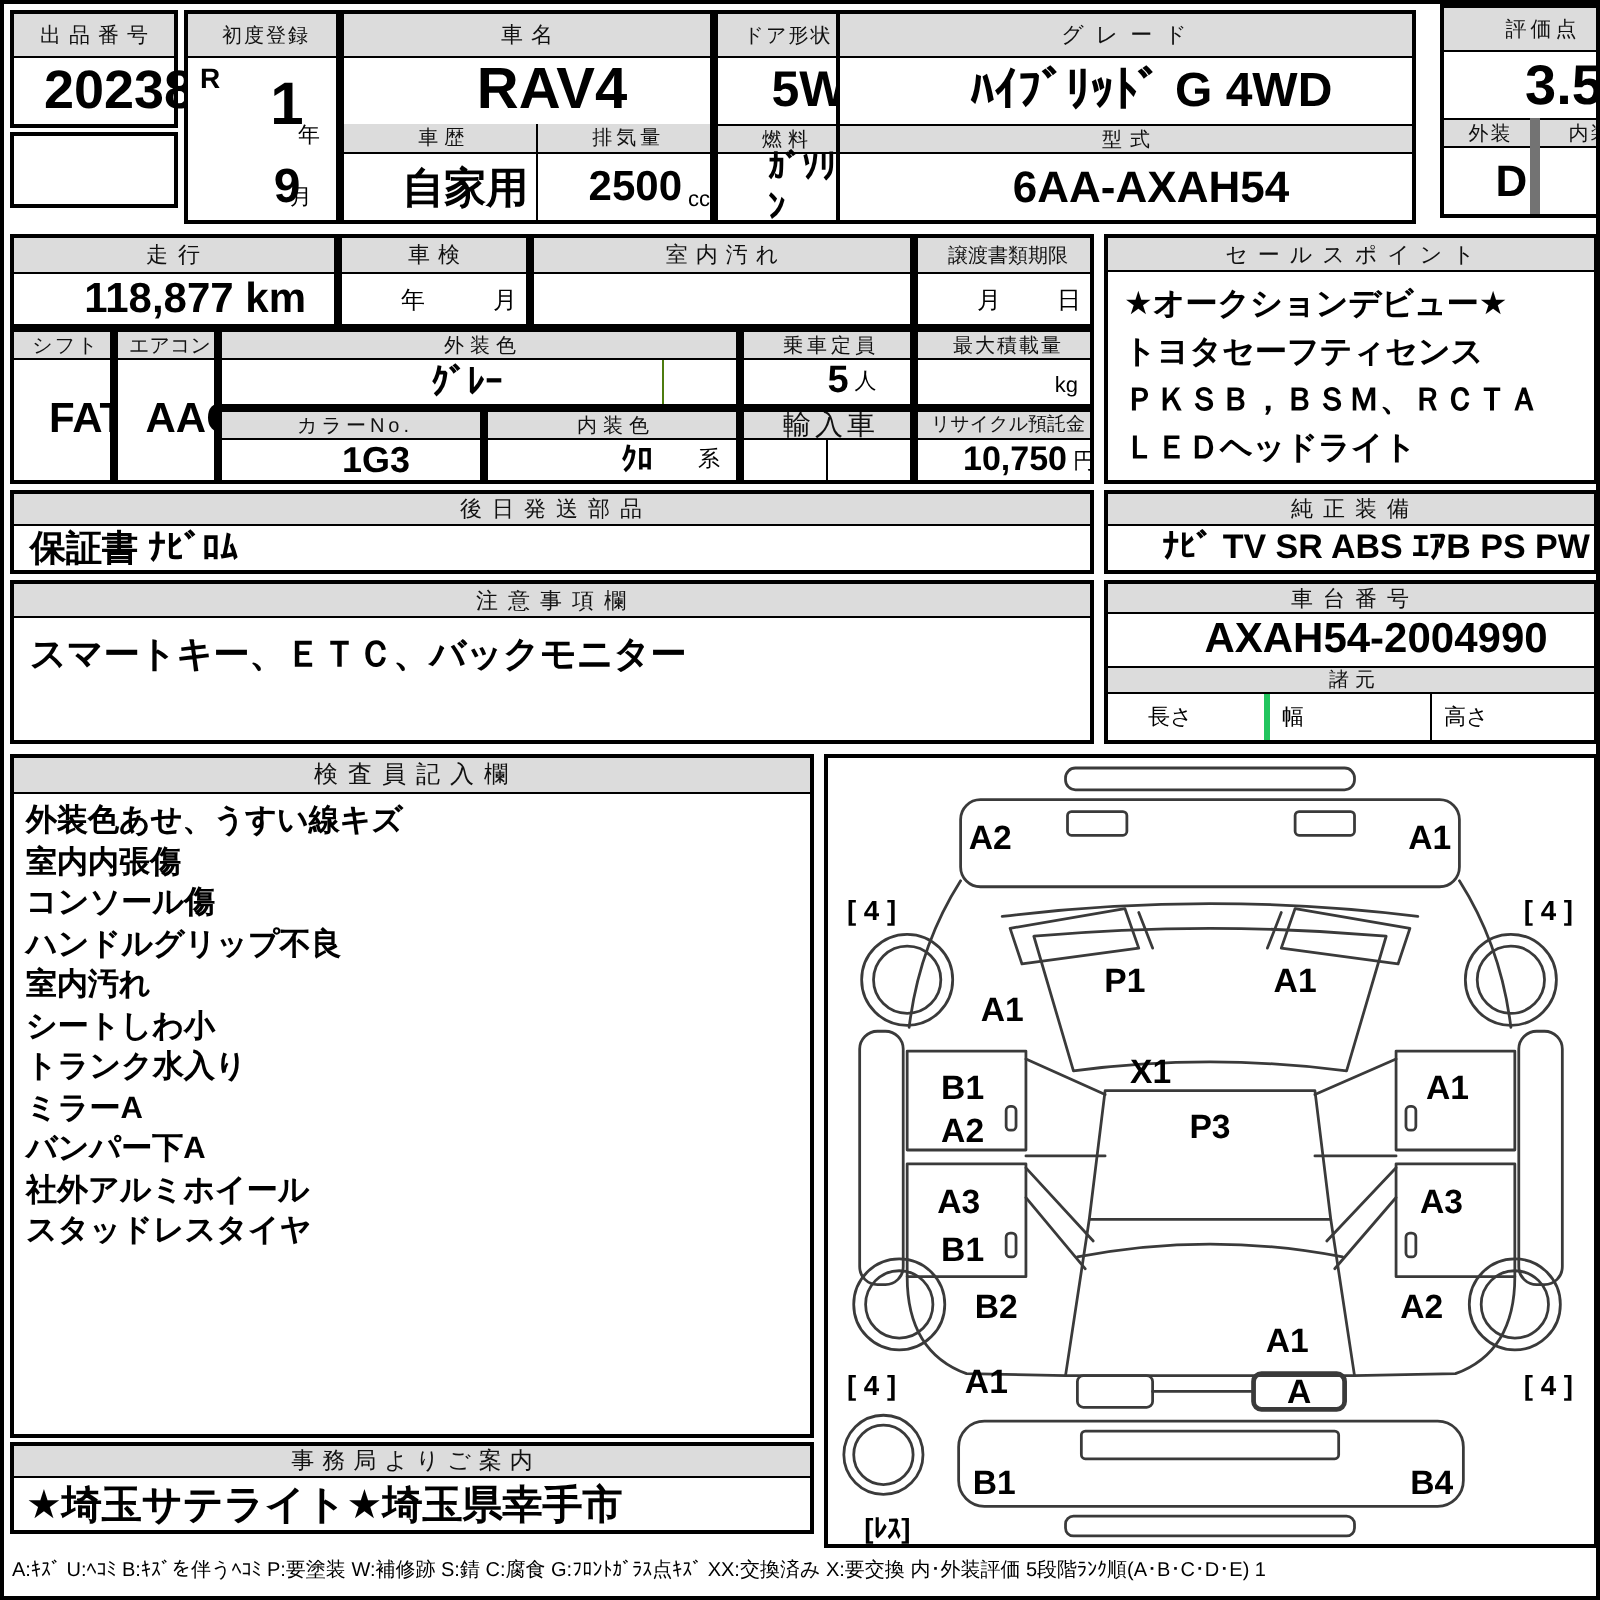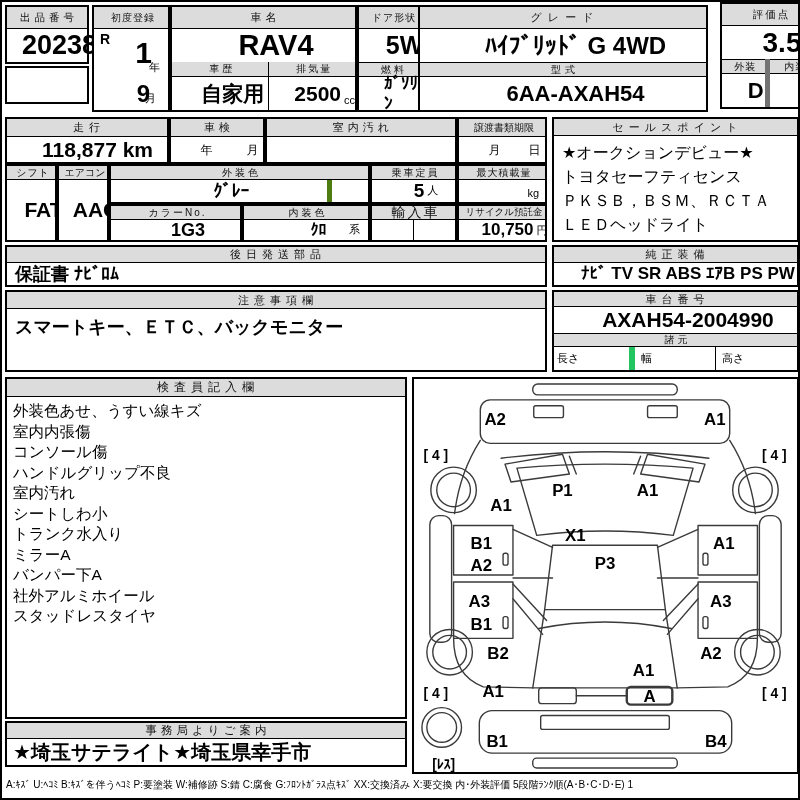--- a/index.html
+++ b/index.html
@@ -7,21 +7,21 @@
     position:relative;width:800px;height:800px;background:#fff;
     font-family:"Liberation Sans","DejaVu Sans",sans-serif;color:#000;
     border:2px solid #000;box-sizing:border-box;overflow:hidden;
   }
   .b{position:absolute;box-sizing:border-box;border:2px solid #000;background:#fff;}
   .h{background:#dcdcdc;border-bottom:1px solid #000;display:flex;align-items:center;justify-content:center;
      font-size:11px;letter-spacing:4px;text-indent:4px;color:#111;box-sizing:border-box;white-space:nowrap;overflow:hidden;}
   .v{display:flex;align-items:center;justify-content:center;font-weight:bold;box-sizing:border-box;position:relative;padding-left:25px;}
   .unit{font-size:11px;font-weight:normal;margin-left:3px;align-self:flex-end;padding-bottom:4px;}
   .abs{position:absolute;box-sizing:border-box;}
-  .lines{padding:5px 8px;font-weight:normal;font-size:16px;line-height:1.5;}
+  .lines{padding:5px 8px;font-weight:bold;font-size:16px;line-height:1.5;}
   .legend{position:absolute;left:4px;top:776px;width:792px;font-size:10px;color:#000;white-space:nowrap;}
 </style>
 </head>
 <body>
 
 <div class="sheet">
 
   <div class="b" style="left:3px;top:3px;width:84px;height:59px">
     <div class="h" style="height:22px;font-size:10.5px">出品番号</div>
     <div class="v" style="height:33px;font-size:27px">20238</div>
@@ -126,21 +126,21 @@
     <div class="v" style="height:60px;font-size:21px">FAT</div>
   </div>
   <div class="b" style="left:55px;top:162px;width:52px;height:78px">
     <div class="h" style="height:14px;font-size:10px;letter-spacing:0px">エアコン</div>
     <div class="v" style="height:60px;font-size:21px">AAC</div>
   </div>
 
   <div class="b" style="left:107px;top:162px;width:261px;height:40px">
     <div class="h" style="height:14px;font-size:10px;letter-spacing:3px">外装色</div>
     <div style="display:flex;height:22px">
-      <div class="v" style="width:221px;font-size:18px;border-right:5px solid #4d7c0f">ｸﾞﾚｰ</div>
+      <div class="v" style="width:221px;font-size:18px;border-right:1px solid #4d7c0f">ｸﾞﾚｰ</div>
       <div style="flex:1"></div>
     </div>
   </div>
   <div class="b" style="left:107px;top:202px;width:133px;height:38px">
     <div class="h" style="height:14px;font-size:10px;letter-spacing:2px">カラーNo.</div>
     <div class="v" style="height:20px;font-size:18px">1G3</div>
   </div>
   <div class="b" style="left:240px;top:202px;width:128px;height:38px">
     <div class="h" style="height:14px;font-size:10px;letter-spacing:3px">内装色</div>
     <div class="v" style="height:20px;font-size:16px">
@@ -187,21 +187,21 @@
 
   <div class="b" style="left:3px;top:288px;width:542px;height:82px">
     <div class="h" style="height:17px;letter-spacing:5px">注意事項欄</div>
     <div style="padding:6px 8px;font-weight:bold;font-size:18px">スマートキー、ＥＴＣ、バックモニター</div>
   </div>
   <div class="b" style="left:550px;top:288px;width:247px;height:82px">
     <div class="h" style="height:15px;letter-spacing:5px">車台番号</div>
     <div class="v" style="height:26px;font-size:21px">AXAH54-2004990</div>
     <div class="h" style="height:14px;font-size:10px;letter-spacing:3px;border-top:1px solid #000">諸元</div>
     <div style="display:flex;height:23px">
-      <div class="v" style="width:81px;border-right:6px solid #22c55e;font-weight:normal;font-size:11px;justify-content:flex-start;padding-left:3px">長さ</div>
+      <div class="v" style="width:81px;border-right:3px solid #22c55e;font-weight:normal;font-size:11px;justify-content:flex-start;padding-left:20px">長さ</div>
       <div class="v" style="width:81px;border-right:1px solid #000;font-weight:normal;font-size:11px;justify-content:flex-start;padding-left:6px">幅</div>
       <div class="v" style="flex:1;font-weight:normal;font-size:11px;justify-content:flex-start;padding-left:6px">高さ</div>
     </div>
   </div>
 
   <div class="b" style="left:3px;top:375px;width:402px;height:342px">
     <div class="h" style="height:18px;font-size:12px;letter-spacing:5px">検査員記入欄</div>
     <div class="lines" style="font-size:15.5px;line-height:20.5px;padding:4px 6px">
       <div>外装色あせ、うすい線キズ</div>
       <div>室内内張傷</div>

